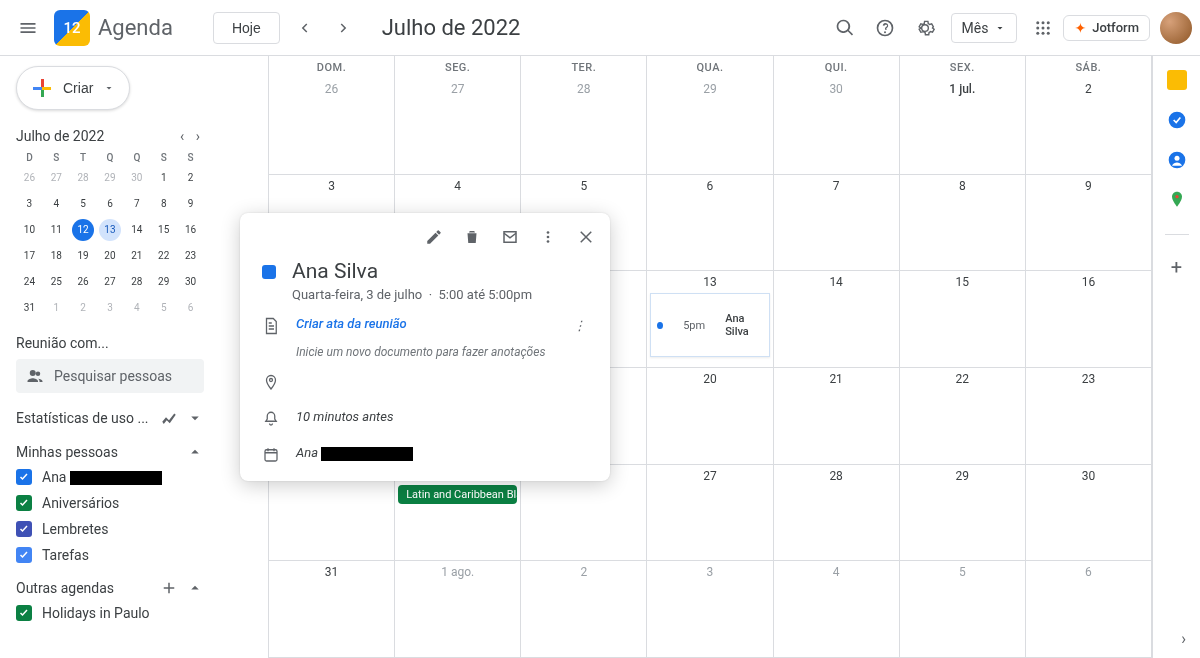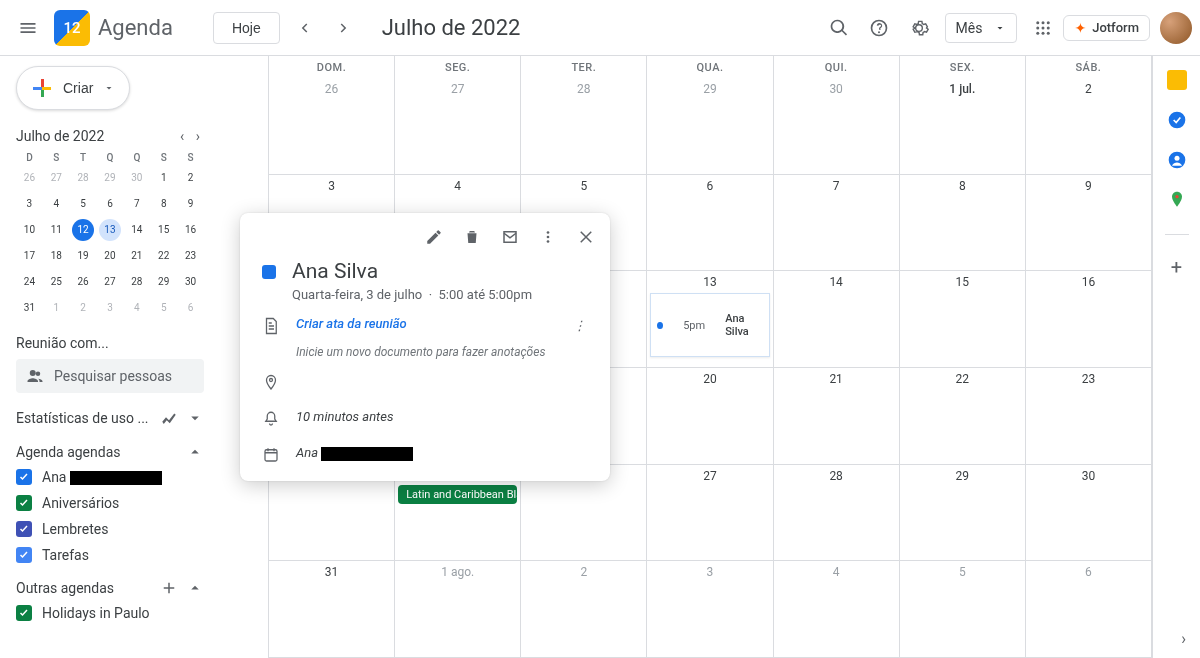--- a/index.html
+++ b/index.html
@@ -6,21 +6,21 @@
   body { font-family: 'Google Sans', Roboto, Arial, sans-serif; color: #3c4043; background: #fff; width: 1200px; height: 658px; overflow: hidden; position: relative; }
   
   .header { height: 56px; display: flex; align-items: center; padding: 0 8px; border-bottom: 1px solid #dadce0; }
   .iconbtn { width: 40px; height: 40px; border: none; background: none; border-radius: 50%; cursor: pointer; display:flex; align-items:center; justify-content:center; color:#5f6368; }
   .logo-box { width: 36px; height: 36px; background: linear-gradient(135deg,#1a73e8 50%,#fbbc04 50%); border-radius:6px; display:flex;align-items:center;justify-content:center;color:#fff;font-weight:500;font-size:15px;margin-left:6px; }
   .app-title { font-size: 22px; color:#5f6368; margin-left: 8px; margin-right: 40px; }
   .today-btn { border:1px solid #dadce0; padding:7px 18px; border-radius:4px; background:#fff; font-size:14px; color:#3c4043; cursor:pointer; }
   .nav-arrows { display:flex; margin:0 4px; }
   .current-period { font-size:22px; color:#3c4043; margin-left:14px; }
   .spacer { flex:1; }
-  .view-select { border:1px solid #dadce0; border-radius:4px; padding:6px 10px; font-size:14px; display:flex; align-items:center; gap:12px; cursor:pointer; margin:0 6px; }
+  .view-select { border:1px solid #dadce0; border-radius:4px; padding:6px 10px; font-size:14px; display:flex; align-items:center; gap:6px; cursor:pointer; margin:0 6px; }
   .jotform-chip { border:1px solid #dadce0; border-radius:6px; padding:4px 10px; display:flex; align-items:center; gap:6px; font-size:13px; font-weight:500; }
   .jotform-bolt { color:#ff6100; font-size:14px;}
   .avatar { width:32px; height:32px; border-radius:50%; background: radial-gradient(circle at 30% 30%, #d7a17a, #8d5524); margin-left:10px; }
   
   .main { display:flex; height: calc(100% - 56px); }
   .sidebar { width: 220px; padding: 10px 16px 0 16px; overflow:hidden; }
   .create-btn { display:flex; align-items:center; gap:10px; border:1px solid #dadce0; border-radius:24px; box-shadow:0 1px 3px rgba(0,0,0,.15); padding:10px 14px; background:#fff; cursor:pointer; font-size:14px; color:#3c4043;}
   .plus-wrap {width:22px;height:22px;position:relative;}
   .plus-wrap::before,.plus-wrap::after{content:"";position:absolute;background:#ea4335;}
   .plus-wrap::before{left:10px;top:2px;width:3px;height:18px;background:linear-gradient(#ea4335 50%,#34a853 50%);}
@@ -228,21 +228,21 @@
         <svg width="18" height="18" viewBox="0 0 24 24">
             <path d="M3 17l5-6 4 4 7-9 2 1.5L13 19l-4-4-4 5z"></path>
           </svg>
         <svg width="18" height="18" viewBox="0 0 24 24">
             <path d="M7 10l5 5 5-5z"></path>
           </svg>
       </span>
     </div>
 
     <div class="section-row">
-      <span>Agenda agendas</span>
+      <span>Minhas pessoas</span>
       <span class="section-icons">
           <svg width="18" height="18" viewBox="0 0 24 24">
             <path d="M7 14l5-5 5 5z"></path>
           </svg>
         </span>
     </div>
     <div class="cal-list" id="my-cals">
         <div class="cal-item">
           <span class="cb" style="background:#1a73e8">
             <svg viewBox="0 0 24 24">

